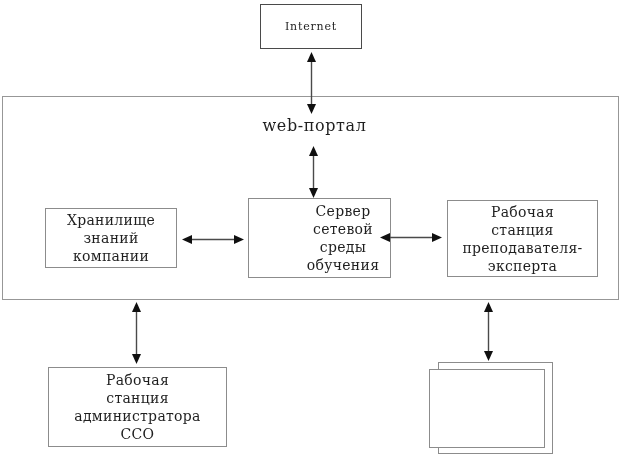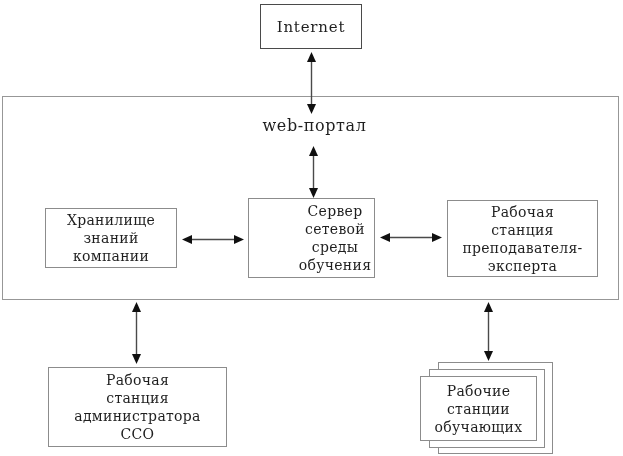--- a/index.html
+++ b/index.html
@@ -22,37 +22,37 @@
   .label{
     white-space:pre-line;
     font-size:14px;
     line-height:18px;
     letter-spacing:0.3px;
   }
   .internet-box{
     left:260px;top:4px;width:102px;height:45px;
     border:1px solid #4a4a4a;
   }
-  .internet-box .label{font-size:15px;letter-spacing:0.8px;}
+  .internet-box .label{font-size:11px;letter-spacing:0.8px;}
   .boundary{
     position:absolute;
     left:2px;top:96px;width:617px;height:204px;
     border:1px solid #979797;
     box-sizing:border-box;
     background:#ffffff;
   }
   .portal-label{
     position:absolute;
     left:6px;top:116px;width:617px;
     text-align:center;
     font-size:16px;
     letter-spacing:0.6px;
   }
   .store-box{left:45px;top:208px;width:132px;height:60px;}
-  .server-box{left:248px;top:198px;width:127px;height:80px;padding-left:47px;}
+  .server-box{left:248px;top:198px;width:143px;height:80px;padding-left:47px;}
   .expert-box{left:447px;top:200px;width:151px;height:77px;}
   .admin-box{left:48px;top:367px;width:179px;height:80px;}
   .stack{
     position:absolute;
     left:420px;top:362px;width:134px;height:94px;
   }
   .stack .layer{
     position:absolute;
     background:#ffffff;
     border:1px solid #8c8c8c;
@@ -139,20 +139,15 @@
   <div class="box admin-box">
     <span class="label">Рабочая
 станция
 администратора
 ССО</span>
   </div>
 
   <div class="stack">
     <div class="layer layer-back"></div>
     <div class="layer layer-mid"></div>
-    <div class="layer layer-front">
-      <span class="label">Рабочие
-станции
-обучающих</span>
-    </div>
   </div>
 
 </div>
 
 </body></html>

